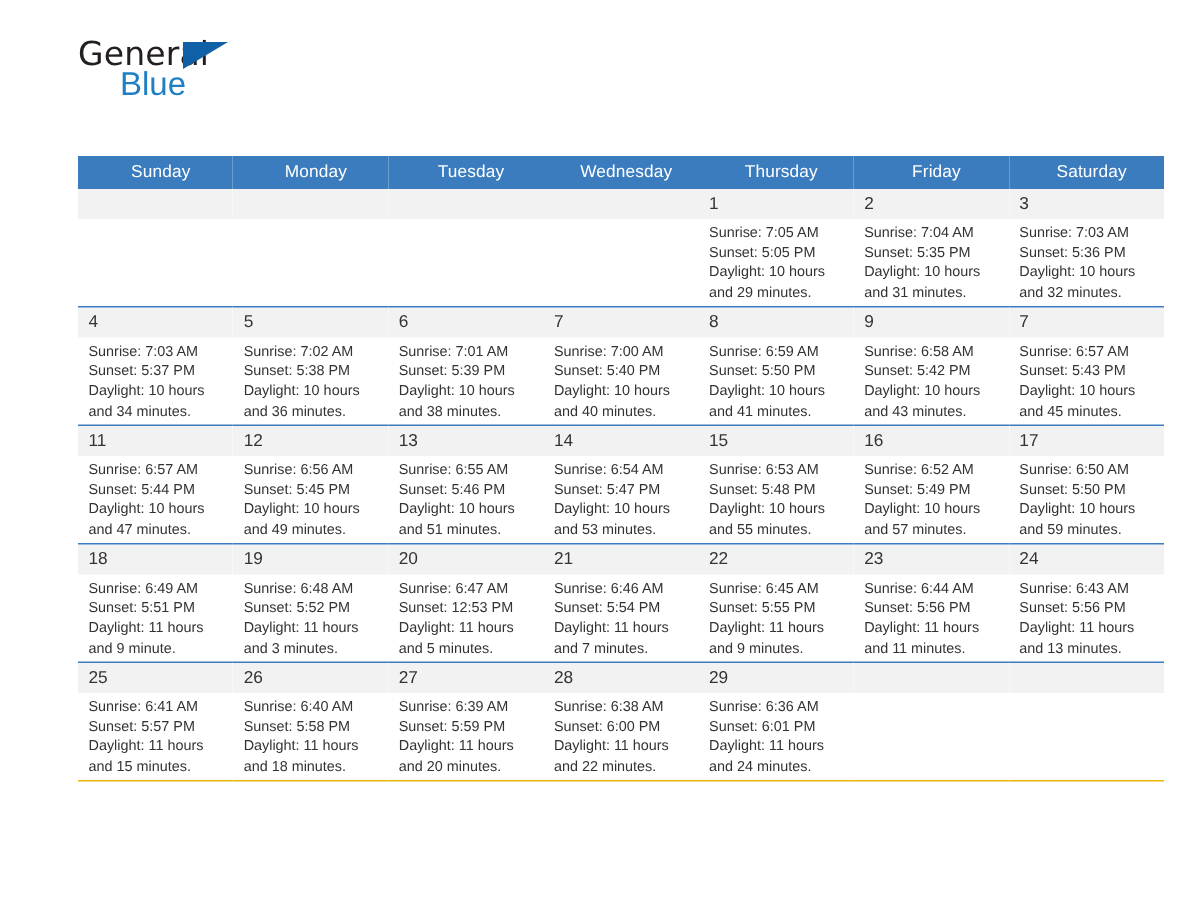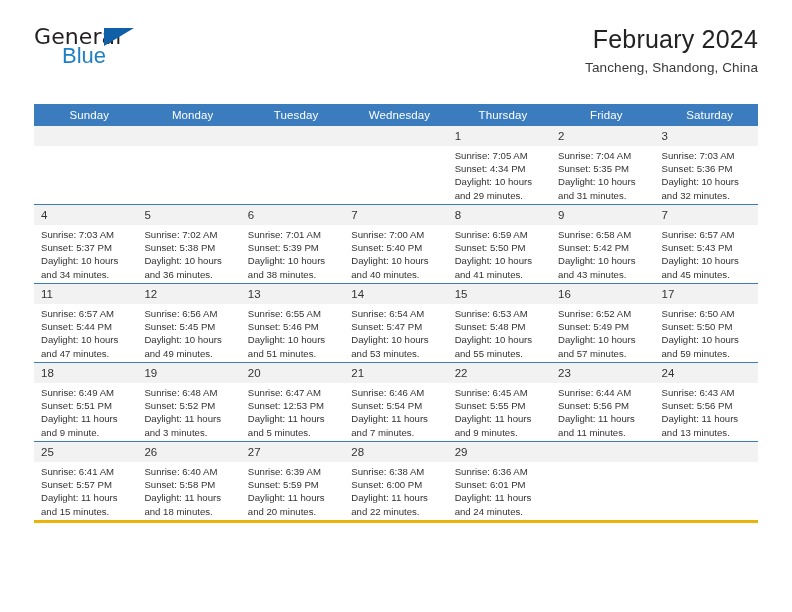--- a/index.html
+++ b/index.html
@@ -12,21 +12,21 @@
     height: 612px;
     font-family: "Liberation Sans", sans-serif;
     color: #222222;
     overflow: hidden;
   }
   .page {
     position: relative;
     width: 792px;
     height: 612px;
     box-sizing: border-box;
-    padding: 0 34px;
+    padding: 0 52px;
   }
 
   
   .header {
     display: flex;
     align-items: flex-start;
     justify-content: space-between;
     height: 74px;
     padding-top: 26px;
     box-sizing: border-box;
@@ -102,21 +102,21 @@
   }
   .calendar td {
     width: 103.4px;
     height: 78px;
     vertical-align: top;
     padding: 0;
     border-bottom: 1px solid #3a7cbe;
     background: #ffffff;
   }
   .calendar tr.week:last-child td {
-    border-bottom: 3px solid #eab308;
+    border-bottom: 1px solid #eab308;
   }
   .daynum {
     display: block;
     background: #f2f2f2;
     font-size: 11.5px;
     color: #333333;
     padding: 4px 0 4px 7px;
     height: 12px;
     line-height: 12px;
   }
@@ -139,24 +139,20 @@
 <div class="page">
 
   <div class="header">
 
     <div class="logo">
       <span class="logo-general">General</span>
       <span class="logo-triangle"></span>
       <span class="logo-blue">Blue</span>
     </div>
 
-    <div class="title-block">
-      <h1 class="cal-title">February 2024</h1>
-      <div class="cal-subtitle">Tancheng, Shandong, China</div>
-    </div>
 
   </div>
 
   <table class="calendar">
     <thead>
       <tr>
         <th>Sunday</th>
         <th>Monday</th>
         <th>Tuesday</th>
         <th>Wednesday</th>
@@ -176,21 +172,21 @@
           <td class="empty">
             <span class="daynum"></span>
           </td>
           <td class="empty">
             <span class="daynum"></span>
           </td>
           <td>
             <span class="daynum">1</span>
             <div class="details">
               <div>Sunrise: 7:05 AM</div>
-              <div>Sunset: 4:34 PM</div>
+              <div>Sunset: 5:05 PM</div>
               <div>Daylight: 10 hours</div>
               <div>and 29 minutes.</div>
             </div>
           </td>
           <td>
             <span class="daynum">2</span>
             <div class="details">
               <div>Sunrise: 7:04 AM</div>
               <div>Sunset: 5:35 PM</div>
               <div>Daylight: 10 hours</div>

